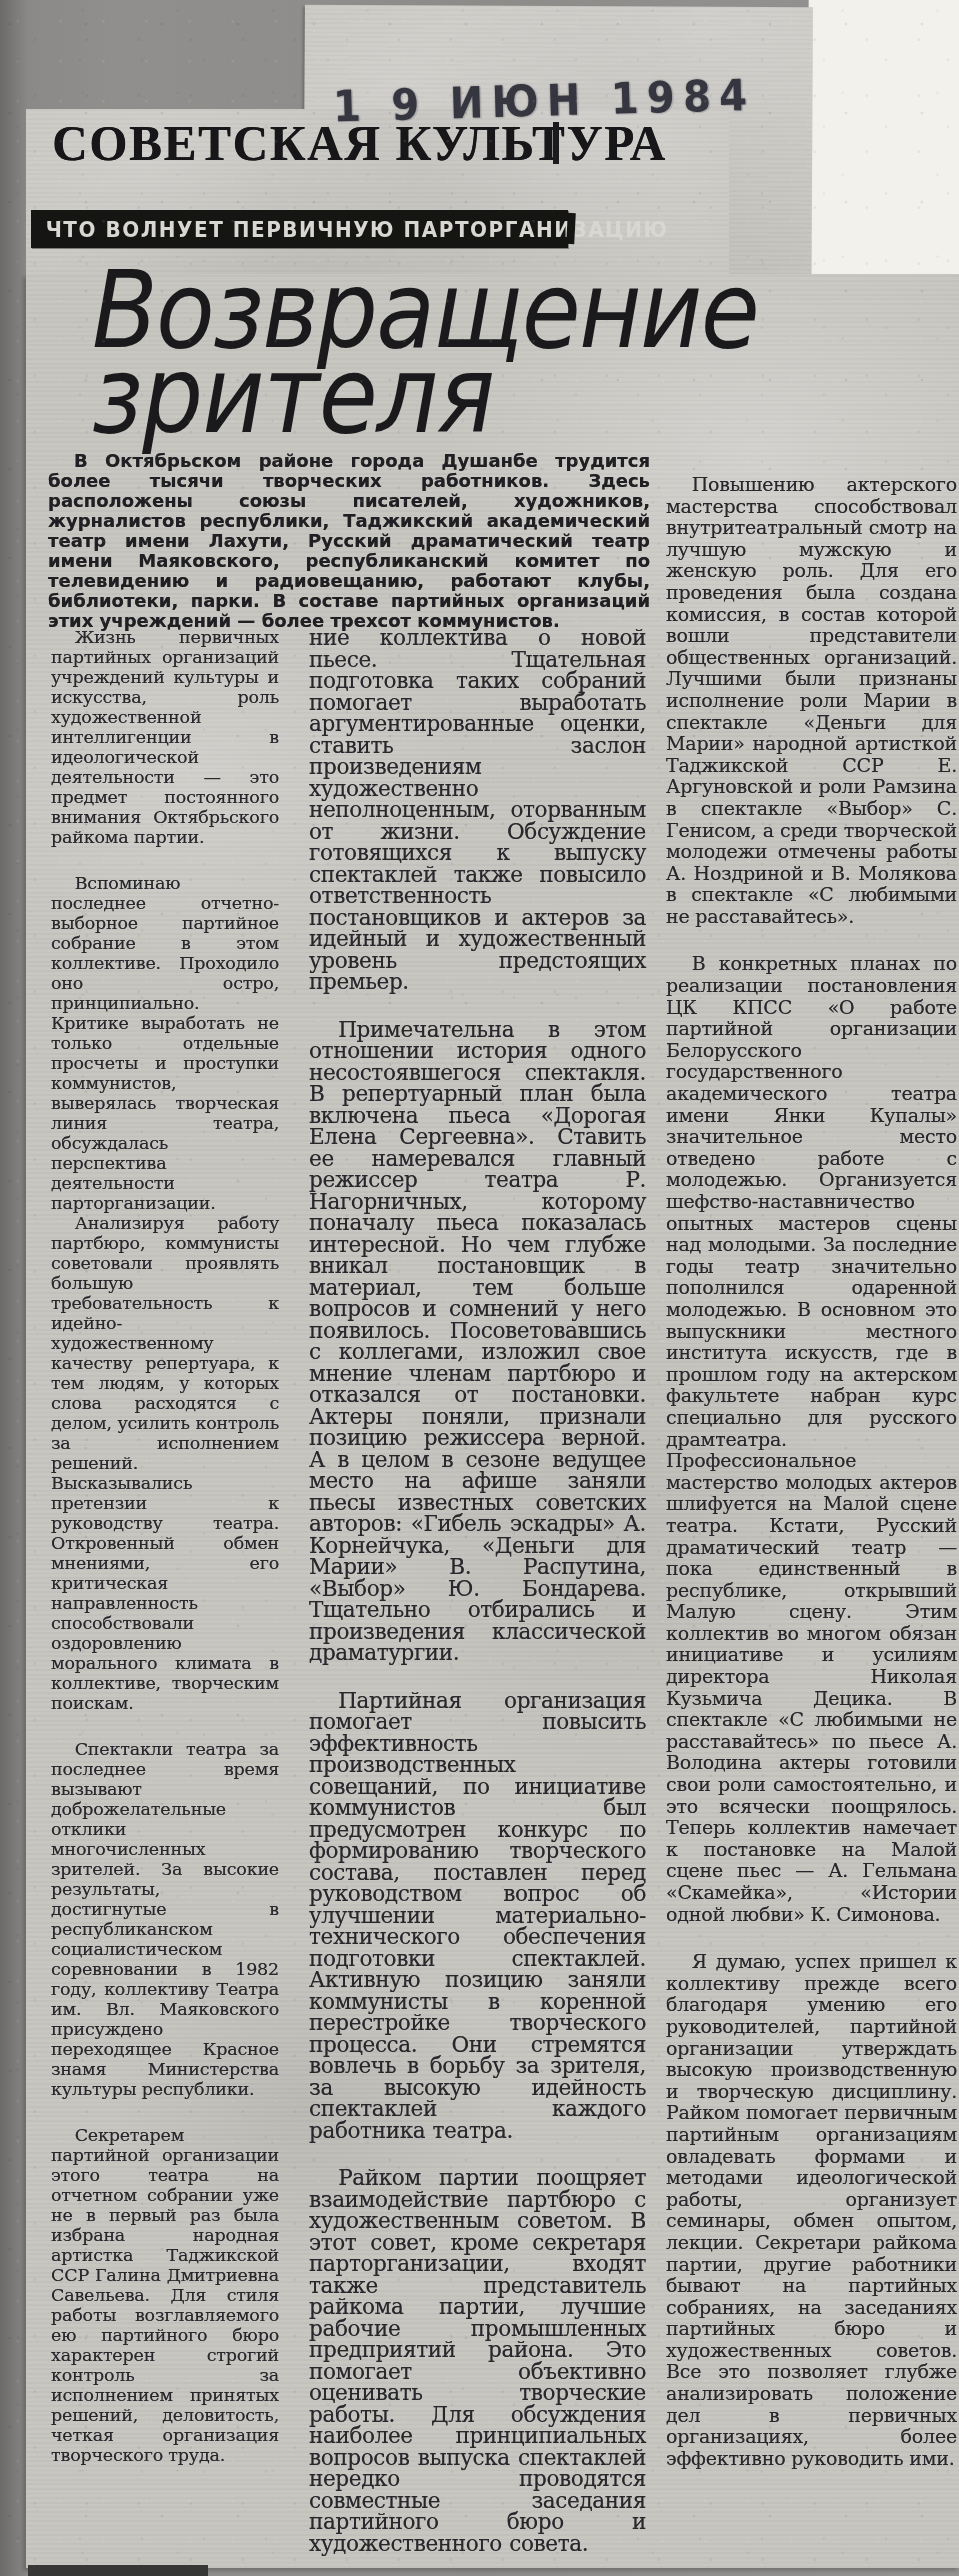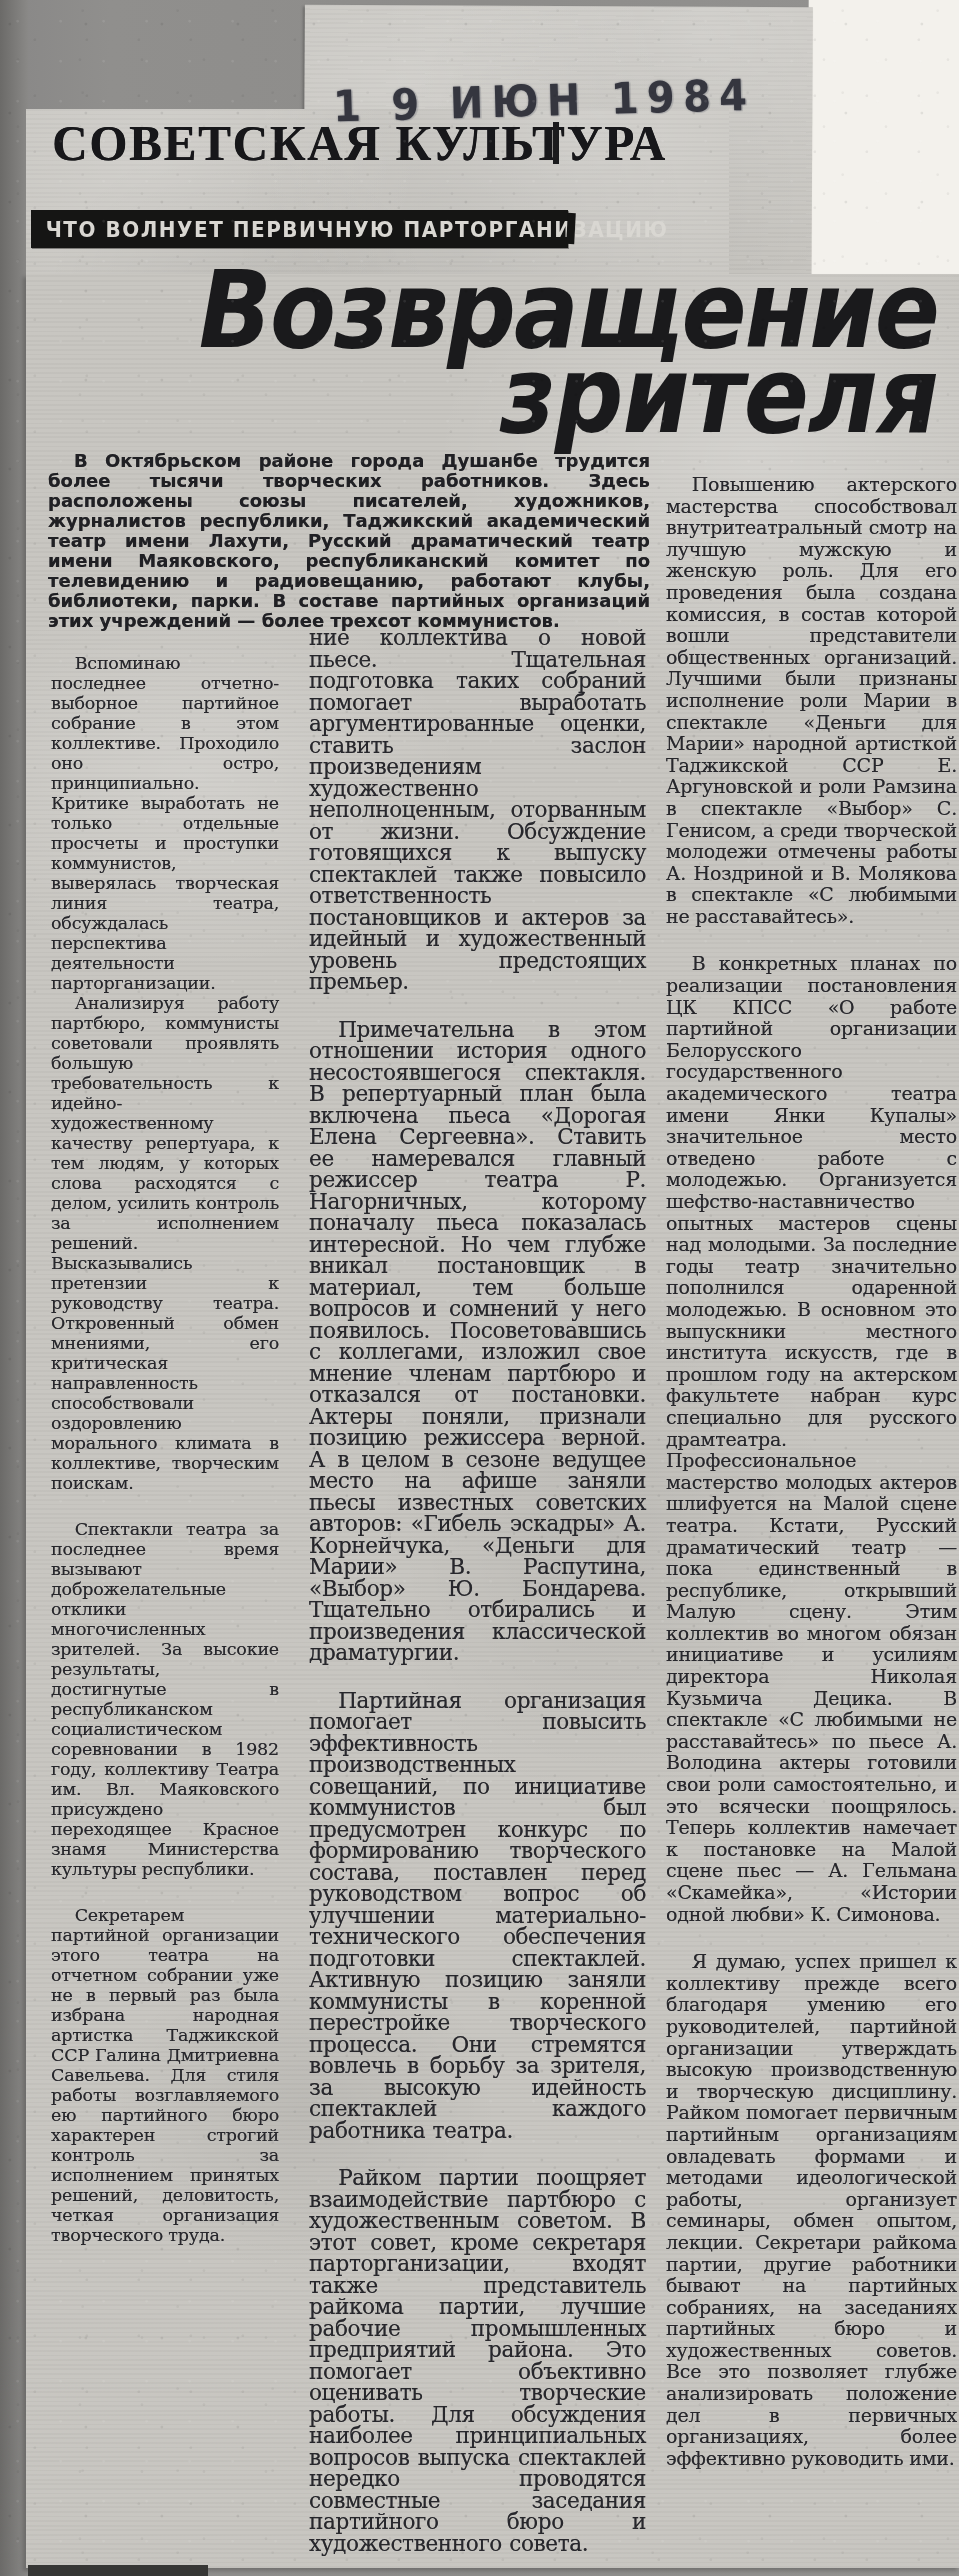--- a/index.html
+++ b/index.html
@@ -66,22 +66,22 @@
   
   .rubric-bar{position:absolute;left:31px;top:210px;width:537px;height:38px;background:#151514;
     box-shadow:0.9px 0.9px 0 rgba(0,0,0,.4);}
   .rubric-bar .label{display:block;padding:7.4px 0 0 14.7px;
     font-family:"DejaVu Sans",sans-serif;font-weight:bold;font-size:20px;
     letter-spacing:1.5px;color:#d9d7d2;white-space:nowrap;transform:scaleY(1.05);}
   .rubric-rag{position:absolute;left:567px;top:213px;width:8.3px;height:31px;background:#151514;
     transform:rotate(3deg);}
 
   
-  .headline{position:absolute;left:92px;top:265px;width:846px;text-align:right;
-    font-family:"DejaVu Sans",sans-serif;font-style:italic;font-weight:bold;color:#1a1a1c;}
+  .headline{position:absolute;left:92px;top:265px;width:846px;text-align:left;
+    font-family:"DejaVu Sans",sans-serif;font-style:italic;font-weight:normal;color:#1a1a1c;}
   .headline .line1{font-size:96px;letter-spacing:-1.8px;transform:scaleY(1.12);
     white-space:nowrap;line-height:90px;}
   .headline .line2{font-size:96px;letter-spacing:-0.9px;transform:scaleY(1.12);
     white-space:nowrap;line-height:88px;margin-top:-3.7px;}
 
   
   .lead{position:absolute;left:48px;top:451px;width:602px;
     font-family:"DejaVu Sans",sans-serif;font-weight:bold;font-size:18px;
     line-height:20px;text-align:justify;color:#202024;
     text-shadow:0 0 0.5px rgba(32,32,36,.6);}
@@ -128,20 +128,21 @@
   <div class="headline">
     <div class="line1">Возвращение</div>
     <div class="line2">зрителя</div>
   </div>
 
   <div class="lead">
     <p>В Октябрьском районе города Душанбе трудится более тысячи творческих работников. Здесь расположены союзы писателей, художников, журналистов республики, Таджикский академический театр имени Лахути, Русский драматический театр имени Маяковского, республиканский комитет по телевидению и радиовещанию, работают клубы, библиотеки, парки. В составе партийных организаций этих учреждений — более трехсот коммунистов.</p>
   </div>
 
   <div class="col col-1">
+      <p>Жизнь первичных партийных организаций учреждений культуры и искусства, роль художественной интеллигенции в идеологической деятельности — это предмет постоянного внимания Октябрьского райкома партии.</p>
       <p class="gap">Вспоминаю последнее отчетно-выборное партийное собрание в этом коллективе. Проходило оно остро, принципиально. Критике выработать не только отдельные просчеты и проступки коммунистов, выверялась творческая линия театра, обсуждалась перспектива деятельности парторганизации.</p>
       <p>Анализируя работу партбюро, коммунисты советовали проявлять большую требовательность к идейно-художественному качеству репертуара, к тем людям, у которых слова расходятся с делом, усилить контроль за исполнением решений. Высказывались претензии к руководству театра. Откровенный обмен мнениями, его критическая направленность способствовали оздоровлению морального климата в коллективе, творческим поискам.</p>
       <p class="gap">Спектакли театра за последнее время вызывают доброжелательные отклики многочисленных зрителей. За высокие результаты, достигнутые в республиканском социалистическом соревновании в 1982 году, коллективу Театра им. Вл. Маяковского присуждено переходящее Красное знамя Министерства культуры республики.</p>
       <p class="gap">Секретарем партийной организации этого театра на отчетном собрании уже не в первый раз была избрана народная артистка Таджикской ССР Галина Дмитриевна Савельева. Для стиля работы возглавляемого ею партийного бюро характерен строгий контроль за исполнением принятых решений, деловитость, четкая организация творческого труда.</p>
     </div>
   <div class="col col-2">
       <p class="cont">ние коллектива о новой пьесе. Тщательная подготовка таких собраний помогает выработать аргументированные оценки, ставить заслон произведениям художественно неполноценным, оторванным от жизни. Обсуждение готовящихся к выпуску спектаклей также повысило ответственность постановщиков и актеров за идейный и художественный уровень предстоящих премьер.</p>
       <p class="gap">Примечательна в этом отношении история одного несостоявшегося спектакля. В репертуарный план была включена пьеса «Дорогая Елена Сергеевна». Ставить ее намеревался главный режиссер театра Р. Нагорничных, которому поначалу пьеса показалась интересной. Но чем глубже вникал постановщик в материал, тем больше вопросов и сомнений у него появилось. Посоветовавшись с коллегами, изложил свое мнение членам партбюро и отказался от постановки. Актеры поняли, признали позицию режиссера верной. А в целом в сезоне ведущее место на афише заняли пьесы известных советских авторов: «Гибель эскадры» А. Корнейчука, «Деньги для Марии» В. Распутина, «Выбор» Ю. Бондарева. Тщательно отбирались и произведения классической драматургии.</p>
       <p class="gap">Партийная организация помогает повысить эффективность производственных совещаний, по инициативе коммунистов был предусмотрен конкурс по формированию творческого состава, поставлен перед руководством вопрос об улучшении материально-технического обеспечения подготовки спектаклей. Активную позицию заняли коммунисты в коренной перестройке творческого процесса. Они стремятся вовлечь в борьбу за зрителя, за высокую идейность спектаклей каждого работника театра.</p>
       <p class="gap">Райком партии поощряет взаимодействие партбюро с художественным советом. В этот совет, кроме секретаря парторганизации, входят также представитель райкома партии, лучшие рабочие промышленных предприятий района. Это помогает объективно оценивать творческие работы. Для обсуждения наиболее принципиальных вопросов выпуска спектаклей нередко проводятся совместные заседания партийного бюро и художественного совета.</p>

